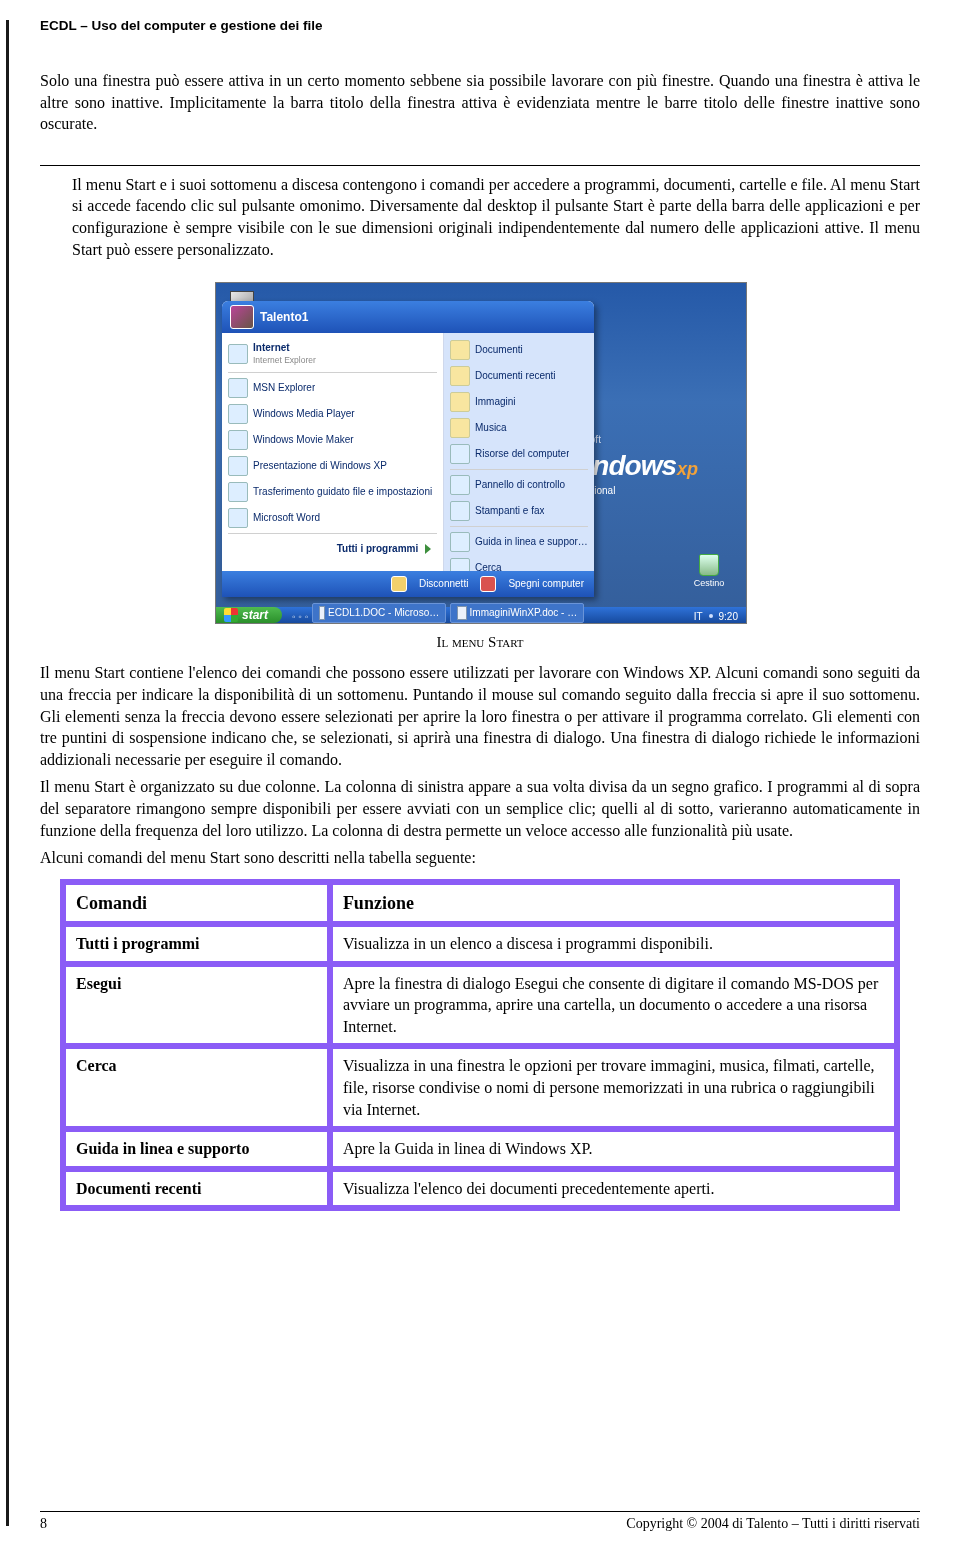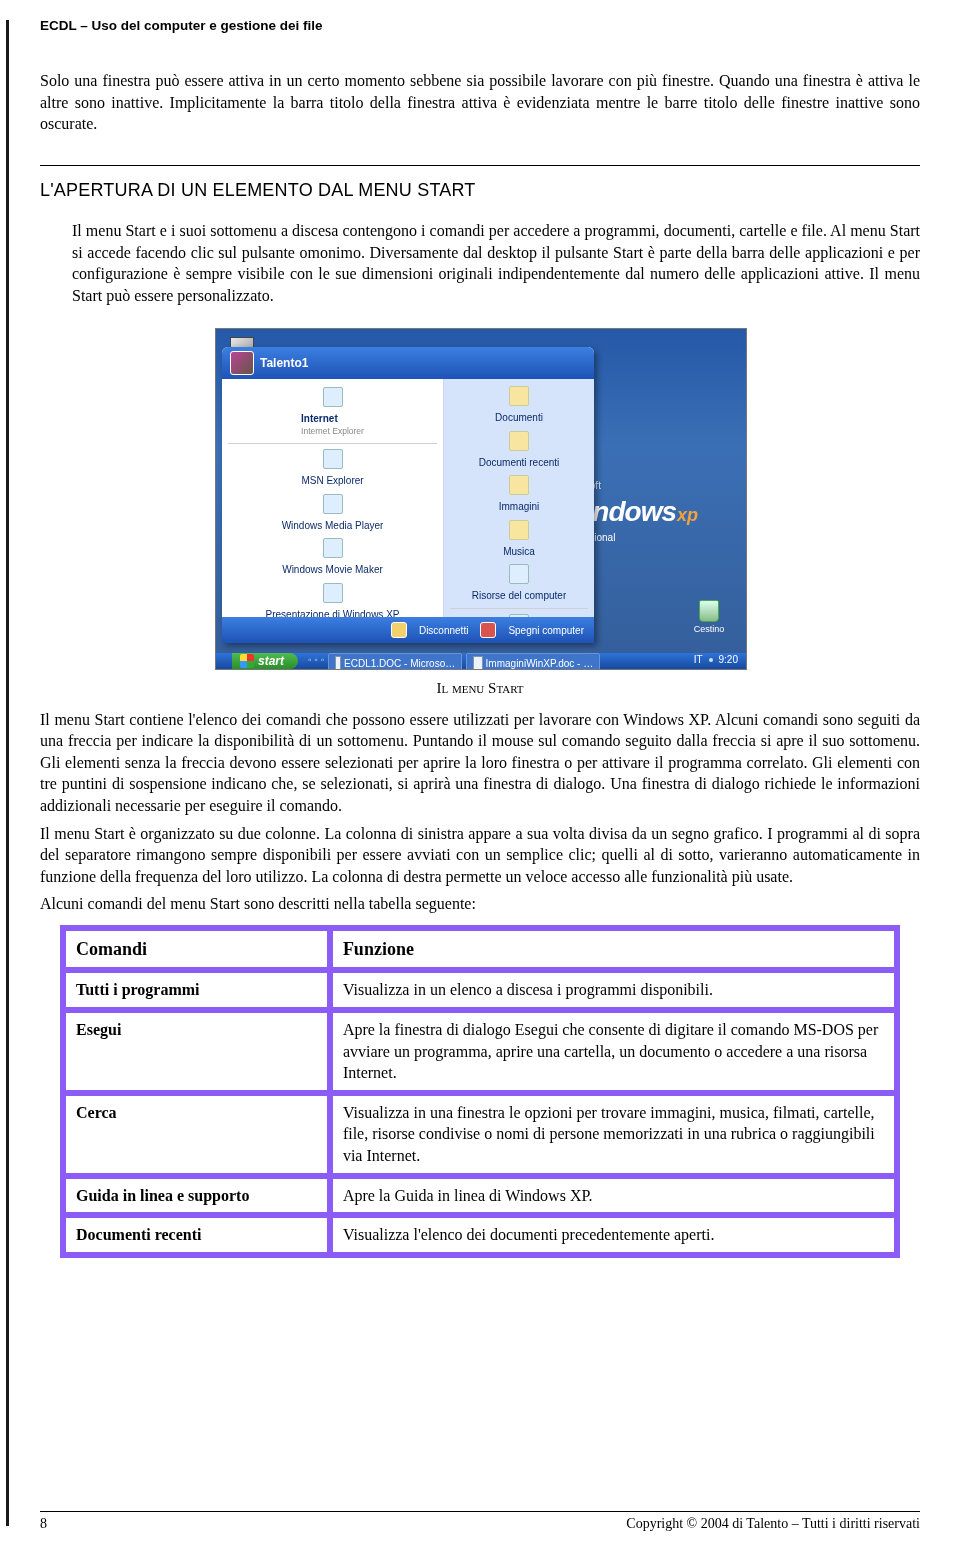--- a/index.html
+++ b/index.html
@@ -118,41 +118,41 @@
     color:#fff;
     display:flex; align-items:center; gap:6px;
     padding-left:8px;
     font-weight:bold;
     font-size:12px;
   }
   .xp-avatar{width:22px;height:22px;border:1px solid #fff;border-radius:3px;background:linear-gradient(135deg,#b49,#654);}
   .xp-columns{ display:flex; height: calc(100% - 32px - 26px); }
   .xp-col-l{ flex:1; background:#fff; border-right:1px solid #cfd8ec; padding:4px 4px 0 4px;}
   .xp-col-r{ width:142px; background:#d6e4fb; padding:4px 4px 0 4px;}
-  .xp-item{ display:flex; align-items:center; gap:5px; padding:4px 2px; color:#0a2a6b;flex-direction:column; }
+  .xp-item{ display:flex; align-items:center; gap:5px; padding:4px 2px; color:#0a2a6b; }
   .xp-item.small{ padding:3px 2px; }
   .xp-item .ic{ width:18px;height:18px;flex:0 0 18px;border:1px solid #9bb; background:#def; border-radius:2px;}
   .xp-item .ic.fold{ background:#f8e6a0;border-color:#cc9;}
   .xp-item .txt{white-space:nowrap;overflow:hidden;text-overflow:ellipsis;}
   .xp-item .sub{display:block;color:#888;font-size:8.5px;}
   .xp-sep{border-top:1px solid #d0d0d0; margin:2px 2px;}
   .xp-allprog{ text-align:right; font-weight:bold; padding:6px 8px; color:#0a2a6b;}
   .xp-allprog .arrow{display:inline-block;width:0;height:0;border-left:6px solid #3d8f3d;border-top:5px solid transparent;border-bottom:5px solid transparent;margin-left:4px;vertical-align:middle;}
   .xp-menu-bottom{
     position:absolute;left:0;right:0;bottom:0;height:26px;
     background: linear-gradient(180deg,#3b7fe0,#1e52b7);
     color:#fff; display:flex; justify-content:flex-end; align-items:center; gap:12px;
     padding:0 10px; font-size:10px;
   }
   .xp-menu-bottom .ic{width:14px;height:14px;border:1px solid #fff;border-radius:3px;background:#f2d06b;}
   .xp-menu-bottom .ic.red{background:#d9534f;}
   .xp-taskbar{
     position:absolute; left:0; right:0; bottom:0; height:16px;
     background: linear-gradient(180deg,#2f72d9,#174a9e);
-    display:flex; align-items:flex-start; color:#fff; font-size:10px;padding-left:16px;
+    display:flex; align-items:flex-end; color:#fff; font-size:10px;
   }
   .xp-start{
     height:100%; padding:0 14px 0 8px;
     background: linear-gradient(180deg,#4fbb4f,#2a8f2a);
     border-radius:0 10px 10px 0;
     display:flex; align-items:center; gap:4px;
     font-style:italic; font-weight:bold; font-size:12px;
   }
   .xp-start .flag{width:14px;height:14px;background:conic-gradient(#e33 0 25%,#3a3 0 50%,#39f 0 75%,#fd3 0);border-radius:2px;}
   .xp-task{margin-left:4px;background:#3e74c9;border:1px solid #6a94d8;border-radius:2px;padding:2px 6px;display:flex;align-items:center;gap:3px;max-width:120px;white-space:nowrap;overflow:hidden;text-overflow:ellipsis;}
@@ -211,23 +211,20 @@
   <div class="left-border"></div>
 
   <div class="running-header">ECDL – Uso del computer e gestione dei file</div>
 
   <div class="body-text">
 
     <p class="para">Solo una finestra può essere attiva in un certo momento sebbene sia possibile lavorare con più finestre. Quando una finestra è attiva le altre sono inattive. Implicitamente la barra titolo della finestra attiva è evidenziata mentre le barre titolo delle finestre inattive sono oscurate.</p>
 
     <hr class="section-rule">
 
-    <h3 class="section-title">
-      <span class="sc">L'APERTURA DI UN ELEMENTO DAL MENU START</span>
-    </h3>
 
     <div class="indent-block">
       <p class="para">Il menu Start e i suoi sottomenu a discesa contengono i comandi per accedere a programmi, documenti, cartelle e file. Al menu Start si accede facendo clic sul pulsante omonimo. Diversamente dal desktop il pulsante Start è parte della barra delle applicazioni e per configurazione è sempre visibile con le sue dimensioni originali indipendentemente dal numero delle applicazioni attive. Il menu Start può essere personalizzato.</p>
     </div>
 
     <div class="fig-wrap">
       <div class="xp">
 
         <div class="xp-desk-icon">
           <div class="cube"></div>

